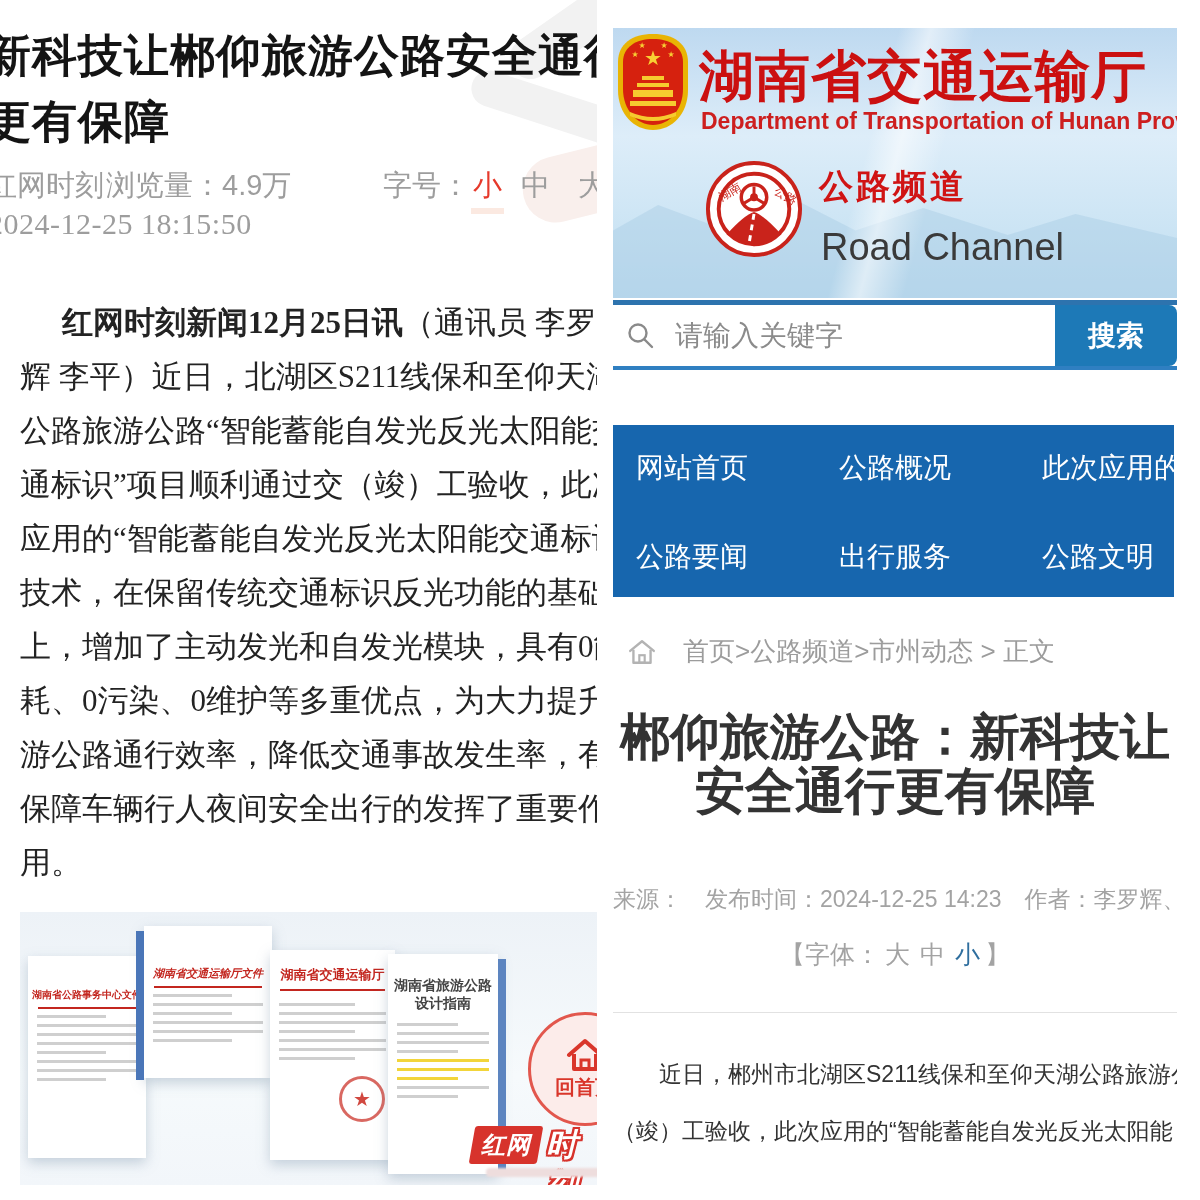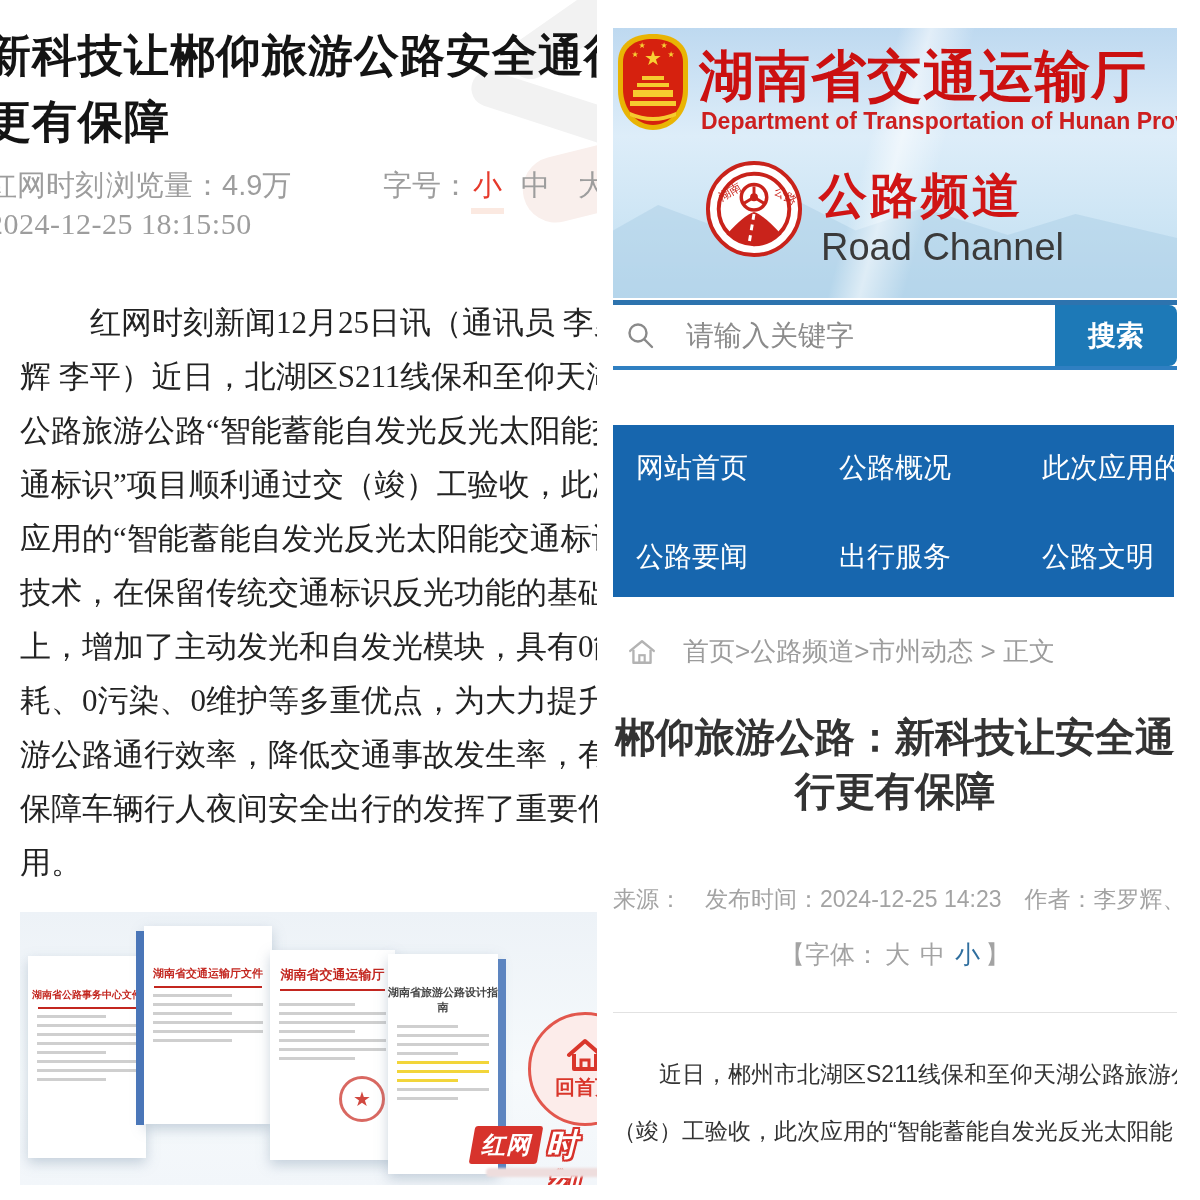--- a/index.html
+++ b/index.html
@@ -26,21 +26,21 @@
   .lp-fs-s { left:473px; color:#e6392b; }
   .lp-fs-s::after { content:""; position:absolute; left:-2px; right:-2px; bottom:-8px;
       height:6px; background:#fbe9e1; }
   .lp-fs-m { left:521px; }
   .lp-fs-l { left:578px; }
   .lp-date { position:absolute; left:-12px; top:207px; font-size:30px; color:#9d9d9d;
       font-family:"Liberation Serif", serif; white-space:nowrap; letter-spacing:.5px; }
   .lp-body { position:absolute; left:-20px; top:296px; width:680px;
       font-family:"Liberation Serif", serif; font-size:31px; line-height:54px;
       color:#232323; white-space:nowrap; }
-  .lp-body .lead-bold { font-weight:400;margin-left:28px; }
+  .lp-body .lead-bold { font-weight:700; }
   .lp-body div { padding-left:20px; }
 
   
   .lp-figure { position:absolute; left:20px; top:912px; width:577px; height:273px;
       background:linear-gradient(180deg,#edf2f7 0%,#f6fafc 60%,#f2f6fa 100%); overflow:hidden; }
   .doc { position:absolute; background:#fff; box-shadow:0 5px 12px rgba(110,135,160,.35); }
   .doc .red-title { color:#c3261f; font-weight:700; text-align:center; }
   .doc .dark-title { color:#444; font-weight:700; text-align:center; }
   .redline { height:2px; background:#c3261f; margin:5px 10px; }
   .bar  { height:3px; background:#cfcfcf; margin:6px 9px; }
@@ -78,43 +78,43 @@
       clip-path:polygon(0 55%,8% 38%,18% 52%,30% 30%,43% 55%,55% 40%,70% 58%,82% 44%,100% 60%,100% 100%,0 100%); }
   .rp-header::after { content:""; position:absolute; left:0; top:0; width:564px; height:270px;
       background:linear-gradient(105deg, rgba(255,255,255,0) 45%, rgba(255,255,255,.55) 50%, rgba(255,255,255,0) 57%); }
   .emblem { position:absolute; left:3px; top:4px; z-index:2; }
   .site-name { position:absolute; left:86px; top:12px; z-index:2; font-weight:900;
       font-size:55px; color:#cb1010; letter-spacing:1px; white-space:nowrap; }
   .site-name-en { position:absolute; left:88px; top:80px; z-index:2; font-weight:700;
       font-size:23px; color:#cd1f1f; white-space:nowrap; }
   .badge { position:absolute; left:92px; top:132px; z-index:2; }
   .channel-name { position:absolute; left:206px; top:136px; z-index:2; font-weight:900;
-      font-size:48px; color:#d01414; letter-spacing:3px; white-space:nowrap; }
+      font-size:34px; color:#d01414; letter-spacing:3px; white-space:nowrap; }
   .channel-name-en { position:absolute; left:208px; top:198px; z-index:2;
       font-size:38px; color:#3a3a3a; white-space:nowrap; }
 
   .search-row { position:absolute; left:0; top:300px; width:564px; height:70px;
       border-top:5px solid #2d73ae; border-bottom:4px solid #2f7fc1;
       background:#fff; display:flex; }
-  .search-input { flex:1; display:flex; align-items:center; gap:31px; padding-left:14px;
+  .search-input { flex:1; display:flex; align-items:center; gap:20px; padding-left:14px;
       font-size:28px; color:#8b8b8b; }
   .search-btn { width:122px; background:#1d79b7; color:#fff; font-size:28px; font-weight:700;
       display:flex; align-items:center; justify-content:center;
       border-radius:0 8px 8px 0; }
 
   .rp-nav { position:absolute; left:0; top:425px; width:561px; height:172px;
       background:#1766ae; display:grid; grid-template-columns:203px 203px 150px;
       grid-auto-rows:89px; padding:24px 0 0 23px; }
   .rp-nav span { color:#fff; font-size:28px; white-space:nowrap; }
 
   .crumb { position:absolute; left:14px; top:634px; display:flex; align-items:center;
       gap:26px; color:#9c9c9c; font-size:26px; white-space:nowrap; }
 
   .art-title { position:absolute; left:0; top:710px; width:564px; text-align:center;
-      font-weight:800; font-size:40px; line-height:54px; color:#333; }
+      font-weight:800; font-size:50px; line-height:54px; color:#333; }
   .art-meta { position:absolute; left:0; top:884px; width:564px; text-align:center;
       font-size:23px; color:#a3a3a3; white-space:nowrap; }
   .art-fontrow { position:absolute; left:0; top:938px; width:564px; text-align:center;
       font-size:25px; color:#a3a3a3; }
   .art-fontrow .opt { margin:0 5px; }
   .art-fontrow .opt.active { color:#2e6e9e; }
   .art-divider { position:absolute; left:0; top:1012px; width:564px; height:1px; background:#e2e2e2; }
   .art-body { position:absolute; left:0; top:1046px; width:564px; font-size:23px;
       line-height:57px; color:#333; }
   .art-body div { white-space:nowrap; }
@@ -163,21 +163,21 @@
       <div class="redline"></div>
       <div class="bar short"></div>
         <div class="bar"></div>
         <div class="bar"></div>
       <div class="bar"></div>
         <div class="bar short"></div>
         <div class="bar"></div>
       <div class="bar"></div>
         <div class="bar short"></div>
     </div>
-    <div class="doc" style="left:124px; top:14px; width:128px; height:198px;">
+    <div class="doc" style="left:124px; top:14px; width:128px; height:152px;font-style:italic;">
       <div class="band-l"></div>
       <div class="red-title" style="font-size:11px; padding-top:40px;">湖南省交通运输厅文件</div>
       <div class="redline"></div>
       <div class="bar short"></div>
         <div class="bar"></div>
         <div class="bar short"></div>
       <div class="bar"></div>
         <div class="bar"></div>
         <div class="bar short"></div>
     </div>
@@ -188,21 +188,21 @@
         <div class="bar"></div>
       <div class="bar"></div>
         <div class="bar short"></div>
         <div class="bar"></div>
       <div class="bar"></div>
         <div class="bar short"></div>
       <div class="seal">★</div>
     </div>
     <div class="doc" style="left:368px; top:42px; width:110px; height:220px;">
       <div class="band-r"></div>
-      <div class="dark-title" style="font-size:11px; padding-top:31px;">湖南省旅游公路设计指南</div>
+      <div class="dark-title" style="font-size:14px; padding-top:23px;">湖南省旅游公路设计指南</div>
       <div class="bar short" style="margin-top:10px;"></div>
         <div class="bar"></div>
       <div class="bar"></div>
         <div class="bar short"></div>
       <div class="bar yellow"></div>
         <div class="bar yellow"></div>
         <div class="bar yellow short"></div>
       <div class="bar"></div>
         <div class="bar short"></div>
     </div>

